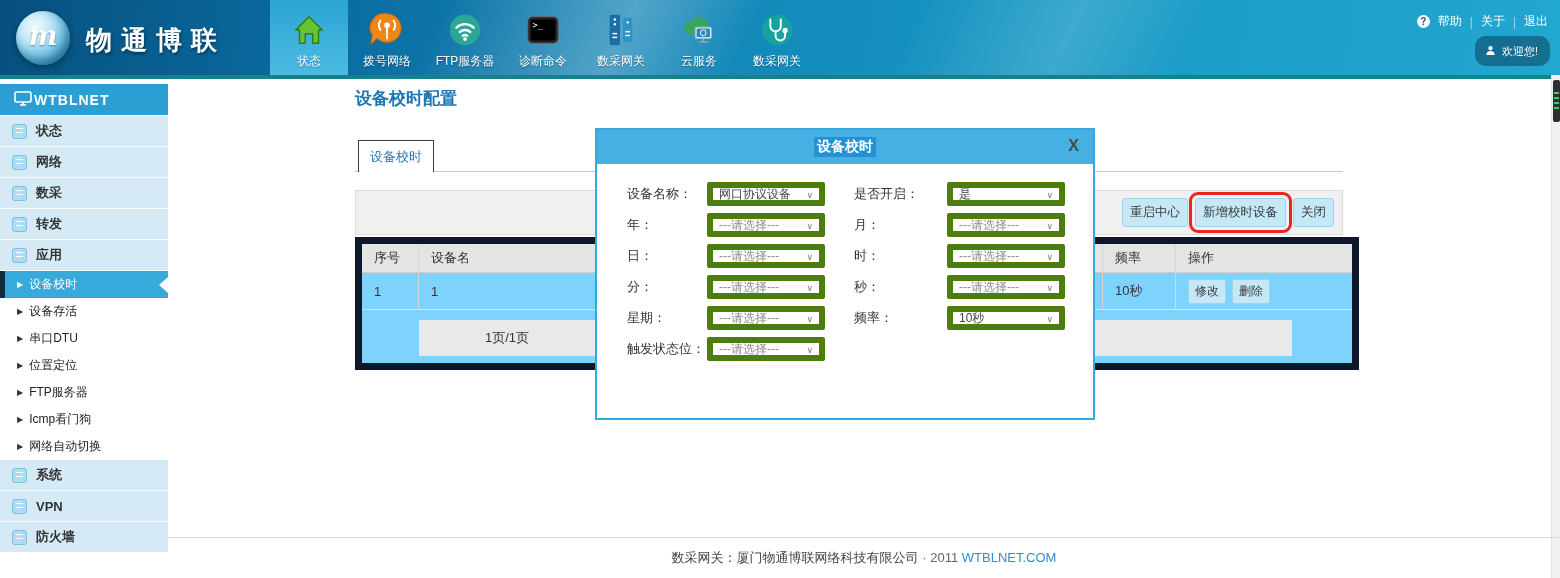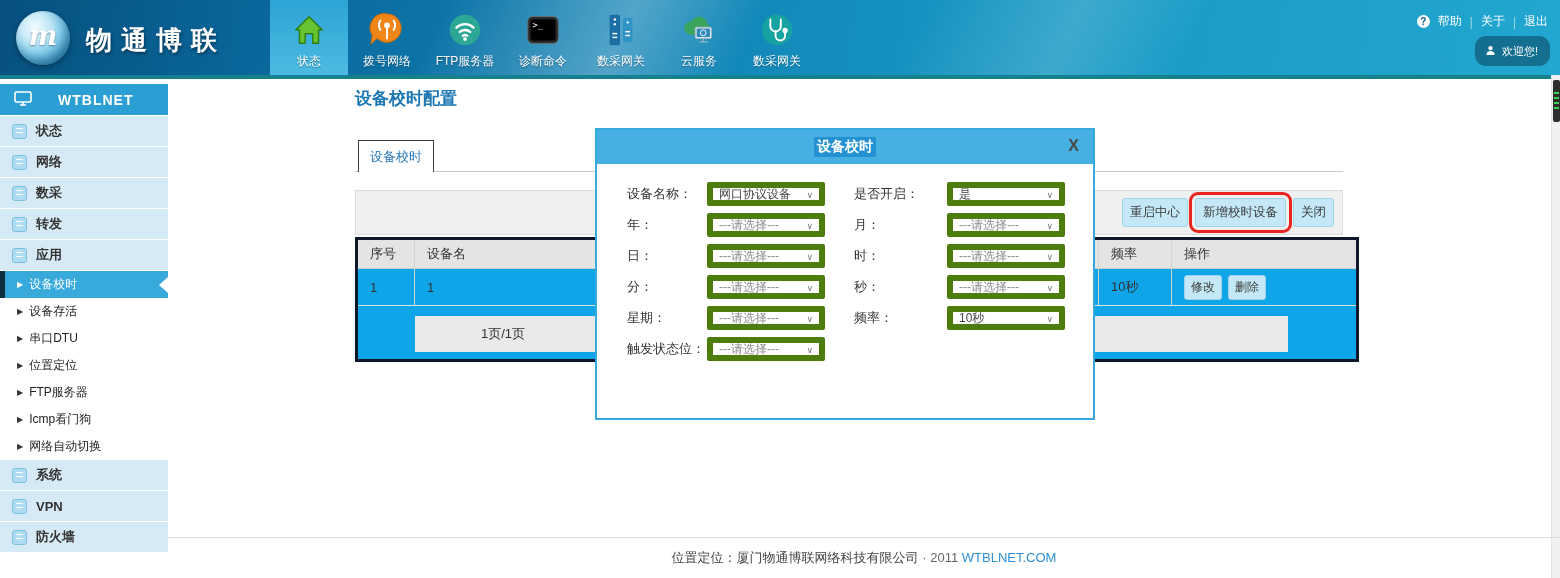--- a/index.html
+++ b/index.html
@@ -63,21 +63,21 @@
   
   .scroll-track { position:absolute; left:1551px; top:75px; width:9px; height:503px; background:#f0f0f0; border-left:1px solid #e2e2e2; }
   .scroll-thumb { position:absolute; left:1px; top:5px; width:7px; height:42px; background:#2e2e2e; border-radius:2px; }
   .scroll-thumb::after { content:""; position:absolute; left:1px; right:1px; top:12px; height:18px;
     background:repeating-linear-gradient(180deg,#39d353 0 2px, transparent 2px 5px); }
 
   
   .sidebar { position:absolute; left:0; top:84px; width:168px; }
   .sb-header {
     height:31px; background:#2b9fd3; color:#fff; font-weight:bold; font-size:14px;
-    display:flex; align-items:center; gap:26px; padding-left:14px; margin-bottom:1px; letter-spacing:1px;
+    display:flex; align-items:center; gap:2px; padding-left:14px; margin-bottom:1px; letter-spacing:1px;
   }
   .sb-main {
     height:30px; background:#d6eaf5; margin-bottom:1px; display:flex; align-items:center;
     gap:9px; padding-left:12px; font-size:13px; font-weight:bold; color:#333; cursor:pointer;
   }
   .list-icon { width:15px; height:15px; border-radius:3px; background:#aedcf2; border:1px solid #7cc0e2; position:relative; flex:none; }
   .list-icon::before { content:""; position:absolute; left:3px; right:3px; top:3px; bottom:3px;
     background:repeating-linear-gradient(180deg,#ffffff 0 1.5px, transparent 1.5px 4px); }
   .sb-sub {
     height:27px; background:#fff; display:flex; align-items:center; padding-left:17px;
@@ -106,21 +106,21 @@
     position:absolute; left:355px; top:190px; width:988px; height:45px;
     background:#f0f0f0; border:1px solid #dcdcdc;
     display:flex; align-items:center; justify-content:flex-end; padding-right:8px; gap:7px;
   }
   .btn {
     background:#c5e8f7; border:1px solid #9ed3eb; border-radius:3px; color:#3a3a3a;
     font-size:12.5px; padding:5px 7px; cursor:pointer; font-family:inherit; white-space:nowrap;
   }
   .btn.red-annotated { outline:3px solid #e8251e; outline-offset:3px; }
 
-  .table-box { position:absolute; left:355px; top:237px; width:1004px; border:3px solid #0f172a; background:#0ea5e9; }
+  .table-box { position:absolute; left:355px; top:237px; width:1004px; border:7px solid #0f172a; background:#7dd3fc; }
   .t-row { display:grid; grid-template-columns:57px 684px 73px 172px; }
   .t-head { background:#e4e4e4; height:29px; border-bottom:1px solid #cfcfcf; }
   .t-head .t-cell { font-size:13px; color:#333; }
   .t-cell { padding-left:12px; display:flex; align-items:center; border-right:1px solid #d5d5d5; overflow:hidden; }
   .t-cell:last-child { border-right:none; }
   .t-data { height:37px; border-bottom:1px solid #e0e0e0; font-size:13px; color:#333; }
   .t-actions { gap:6px; }
   .btn.small { padding:3px 6px; font-size:12px; }
   .pager-row { height:53px; position:relative; }
   .pager-bar {
@@ -391,21 +391,21 @@
   </div>
   <div class="pager-row">
     <div class="pager-bar">
       <span>1页/1页</span>
     </div>
   </div>
 </div>
 
 <div class="footer-line"></div>
 <div class="footer-text">
-  <span>位置定位：厦门物通博联网络科技有限公司</span>
+  <span>数采网关：厦门物通博联网络科技有限公司</span>
   <span class="year">· 2011</span>
   <span class="link">WTBLNET.COM</span>
 </div>
 
 <div class="modal">
   <div class="modal-header">
     <span class="modal-title">设备校时</span>
     <span class="modal-close">X</span>
   </div>
   <div class="modal-body">

